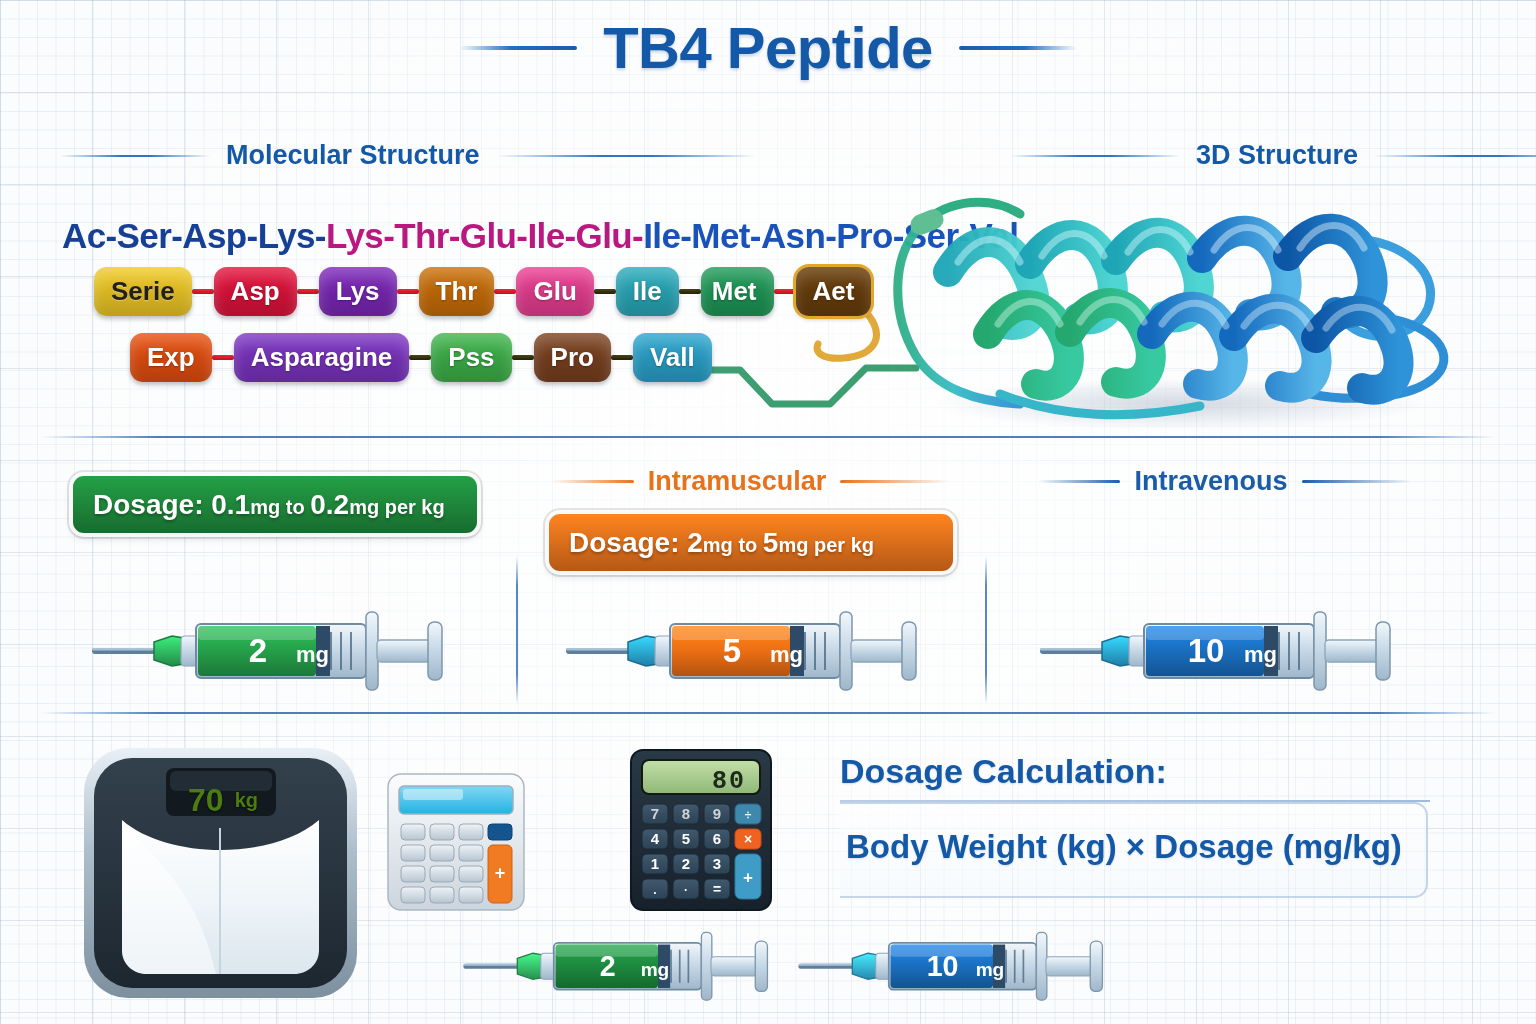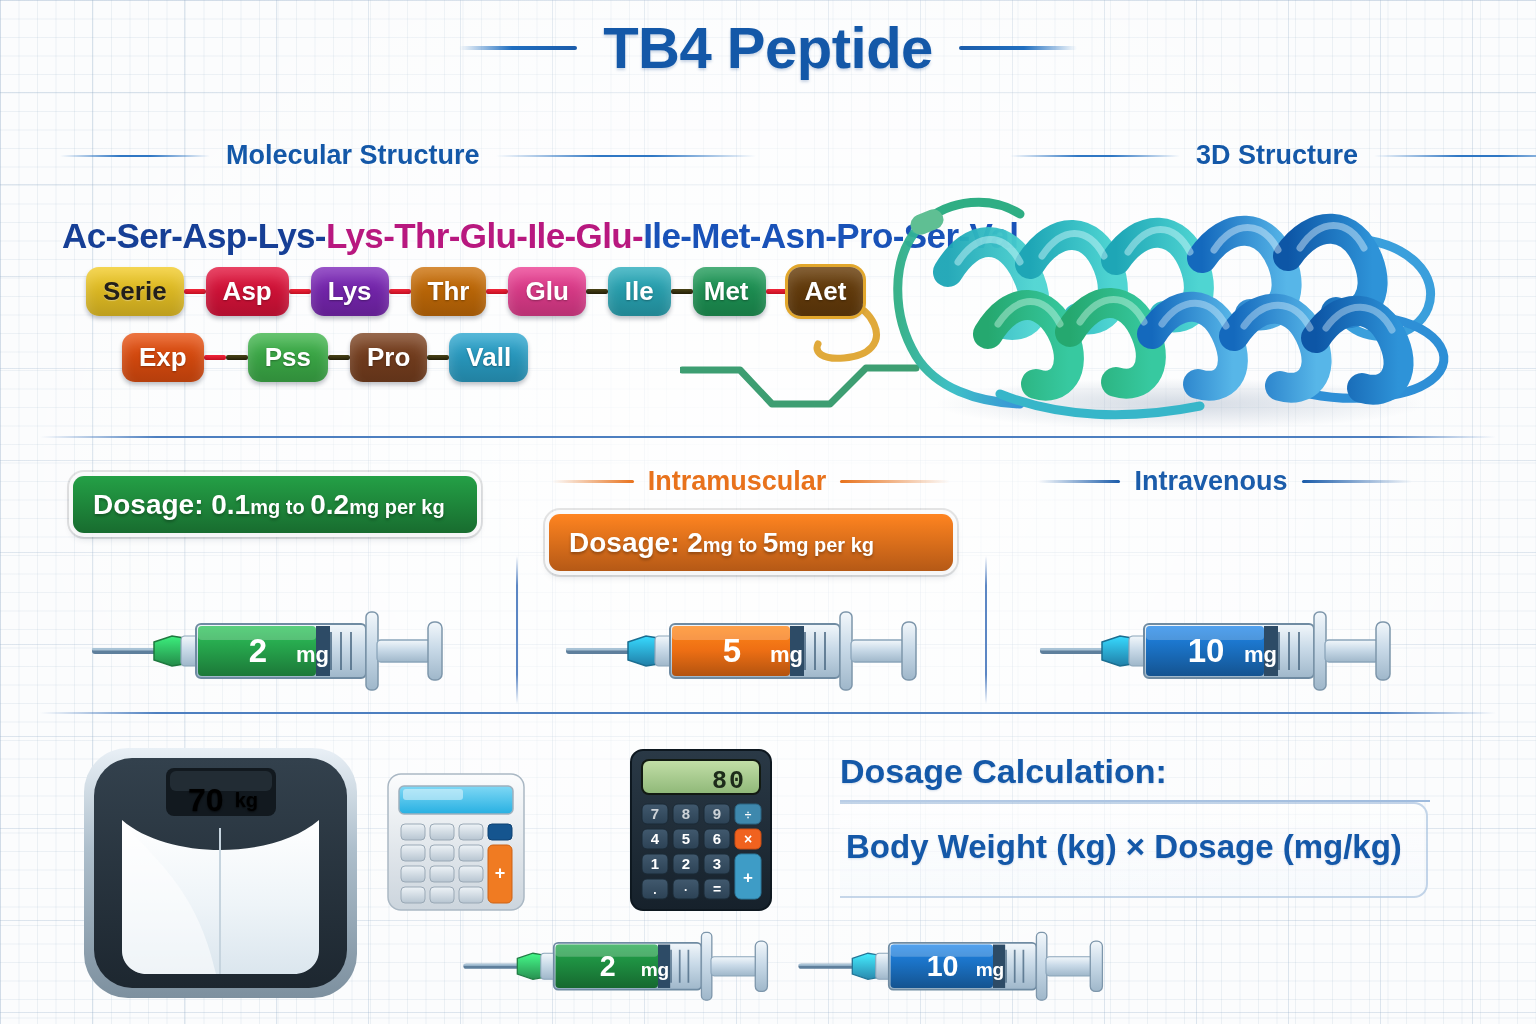--- a/index.html
+++ b/index.html
@@ -63,21 +63,21 @@
   #sequence-text{
     position:absolute;top:216px;left:62px;
     font-size:35px;font-weight:bold;white-space:nowrap;
     letter-spacing:-0.6px;
   }
   #sequence-text .s1{color:#163f96;}
   #sequence-text .s2{color:#b8187f;}
   #sequence-text .s3{color:#1952b8;}
 
   
-  .chip-row{position:absolute;display:flex;align-items:center;}
+  .chip-row{position:absolute;display:flex;align-items:center;margin-left:8px;}
   #chip-row-1{top:267px;left:86px;}
   #chip-row-2{top:333px;left:122px;}
   .chip{
     position:relative;
     height:49px;display:flex;align-items:center;justify-content:center;
     padding:0 17px;border-radius:13px;
     font-size:26px;font-weight:bold;color:#fff;
     box-shadow:0 3px 4px rgba(30,40,60,.28), inset 0 10px 14px rgba(255,255,255,.22);
     text-shadow:0 1px 2px rgba(0,0,0,.3);
     z-index:2;
@@ -218,20 +218,23 @@
     <div class="link red"></div>
     <div class="chip outline" style="background: linear-gradient(rgb(106, 63, 12), rgb(83, 49, 9));">
       <span>Aet</span>
     </div>
   </div>
 <div class="chip-row" id="chip-row-2">
     <div class="chip" style="background: linear-gradient(rgb(232, 80, 15), rgb(181, 62, 12));">
       <span>Exp</span>
     </div>
     <div class="link red"></div>
+    <div class="chip" style="background: linear-gradient(rgb(125, 53, 196), rgb(98, 41, 153));">
+      <span>Asparagine</span>
+    </div>
     <div class="link dark"></div>
     <div class="chip" style="background: linear-gradient(rgb(63, 181, 75), rgb(49, 141, 59));">
       <span>Pss</span>
     </div>
     <div class="link dark"></div>
     <div class="chip" style="background: linear-gradient(rgb(124, 66, 32), rgb(97, 51, 25)); text-align: right;">
       <span>Pro</span>
     </div>
     <div class="link dark"></div>
     <div class="chip" style="background: linear-gradient(rgb(43, 166, 207), rgb(34, 129, 161));">
@@ -507,21 +510,21 @@
   <rect x="16" y="16" width="253" height="230" rx="38" fill="url(#scBody)"></rect>
   <path d="M44,78 C90,118 195,118 241,78 L241,208 C241,222 230,232 216,232 L69,232 C55,232 44,222 44,208 Z" fill="url(#scPlate)"></path>
   <path d="M44,80 C80,120 120,150 138,232 L69,232 C55,232 44,222 44,208 Z" fill="#ffffff" opacity=".55"></path>
   <line x1="142" y1="86" x2="142" y2="232" stroke="#c6d4de" stroke-width="2"></line>
   <rect x="88" y="26" width="110" height="48" rx="8" fill="#12191f"></rect>
   <rect x="92" y="29" width="102" height="20" rx="6" fill="#2a343d" opacity=".7"></rect>
   <text x="143" y="62" text-anchor="middle" font-family="Liberation Sans, sans-serif" font-size="31" font-weight="bold" fill="#ffffff"></text>
   <text x="143" y="62" text-anchor="middle" font-family="Liberation Sans, sans-serif" font-size="0" fill="none">.</text>
 </svg>
 <div style="position:absolute;top:742px;left:78px;width:285px;height:262px;pointer-events:none">
-  <div style="position:absolute;top:34px;left:88px;width:114px;height:48px;display:flex;align-items:center;justify-content:center;gap:11px;color:#000000;text-shadow:0 1px 2px rgba(0,0,0,.6)">
+  <div style="position:absolute;top:34px;left:88px;width:114px;height:48px;display:flex;align-items:center;justify-content:center;gap:11px;color:#4d7c0f;text-shadow:0 1px 2px rgba(0,0,0,.6)">
     <span style="font-size:32px;font-weight:bold">70</span>
     <span style="font-size:20px;font-weight:bold">kg</span>
   </div>
 </div>
 
 <svg id="calc-light" viewBox="0 0 142 140">
   <defs>
     <linearGradient id="clBody" x1="0" y1="0" x2="0" y2="1">
       <stop offset="0%" stop-color="#fbfcfd"></stop>
         <stop offset="100%" stop-color="#ccd5dd"></stop>

